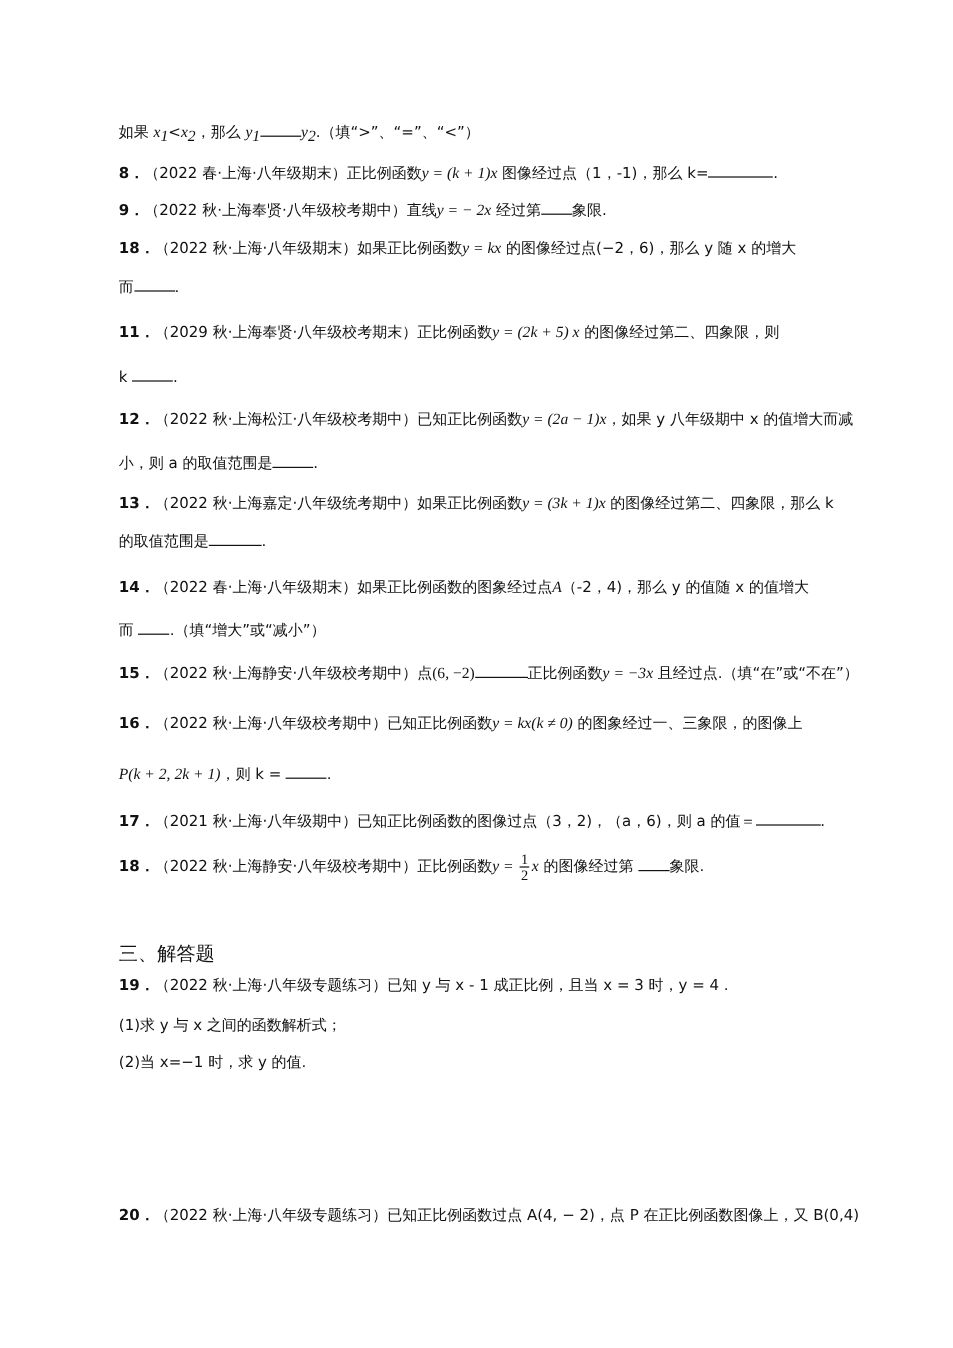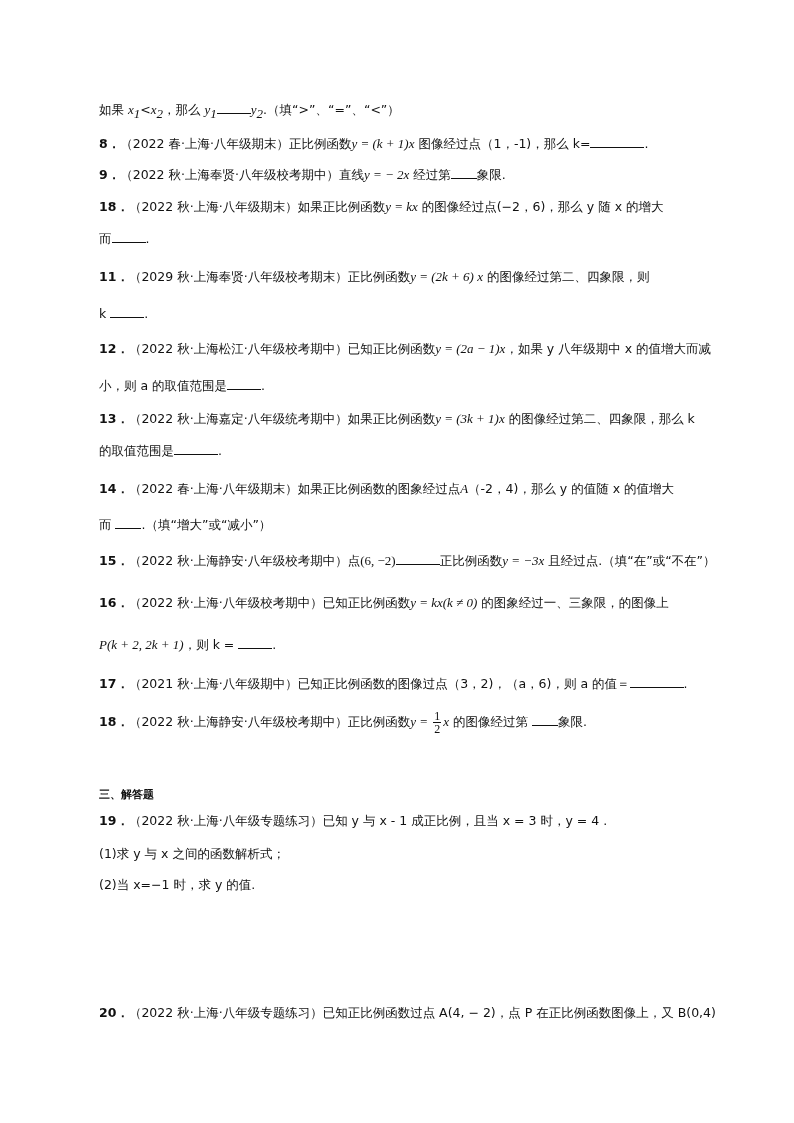--- a/index.html
+++ b/index.html
@@ -5,21 +5,21 @@
   html, body { margin: 0; padding: 0; background: #ffffff; }
   body { width: 794px; height: 1123px; position: relative; overflow: hidden;
          font-family: "DejaVu Sans", "Liberation Sans", sans-serif; color: #111; }
   .line { position: absolute; left: 88px; font-size: 12.5px; line-height: 18px; white-space: nowrap; margin-left: 11px; }
   .num { font-weight: bold; }
   .src { }
   .m { font-family: "Liberation Serif", "DejaVu Serif", serif; font-style: italic; font-size: 13px; }
   .mu { font-family: "Liberation Serif", "DejaVu Serif", serif; font-size: 13px; text-align: right; }
   .blank { display: inline-block; border-bottom: 1px solid #111; height: 12px; vertical-align: baseline; }
   .b-s { width: 34px; } .b-m { width: 44px; } .b-l { width: 54px; } .b-xs { width: 26px; }
-  .section { font-weight: bold; font-size: 11px; }
+  .section { font-weight: normal; font-size: 16px; }
   .frac { display: inline-flex; flex-direction: column; align-items: center; vertical-align: middle;
           font-family: "Liberation Serif", serif; font-size: 12px; line-height: 12px; margin: 0 2px; }
   .frac .bar { border-top: 1px solid #111; width: 8px; }
   sub { font-size: 9px; }
 </style>
 </head>
 <body>
 
 <div class="line" style="top:101px">
   <span>如果 </span><span class="m">x</span><sub class="m">1</sub><span>&lt;</span><span class="m">x</span><sub class="m">2</sub><span>，那么 </span><span class="m">y</span><sub class="m">1</sub><span class="blank b-s"></span><span class="m">y</span><sub class="m">2</sub><span>.（填“&gt;”、“=”、“&lt;”）</span>
@@ -34,21 +34,21 @@
 </div>
 
 <div class="line" style="top:198px">
   <span class="num">18．</span><span class="src">（2022 秋·上海·八年级期末）</span><span>如果正比例函数</span><span class="m">y = kx</span><span> 的图像经过点(−2，6)，那么 y 随 x 的增大</span>
 </div>
 <div class="line" style="top:230px">
   <span>而</span><span class="blank b-s"></span><span>.</span>
 </div>
 
 <div class="line" style="top:268px">
-  <span class="num">11．</span><span class="src">（2029 秋·上海奉贤·八年级校考期末）</span><span>正比例函数</span><span class="m">y = (2k + 6) x</span><span> 的图像经过第二、四象限，则</span>
+  <span class="num">11．</span><span class="src">（2029 秋·上海奉贤·八年级校考期末）</span><span>正比例函数</span><span class="m">y = (2k + 5) x</span><span> 的图像经过第二、四象限，则</span>
 </div>
 <div class="line" style="top:305px">
   <span>k </span><span class="blank b-s"></span><span>.</span>
 </div>
 
 <div class="line" style="top:340px">
   <span class="num">12．</span><span class="src">（2022 秋·上海松江·八年级校考期中）</span><span>已知正比例函数</span><span class="m">y = (2a − 1)x</span><span>，如果 y 八年级期中 x 的值增大而减</span>
 </div>
 <div class="line" style="top:377px">
   <span>小，则 a 的取值范围是</span><span class="blank b-s"></span><span>.</span>

